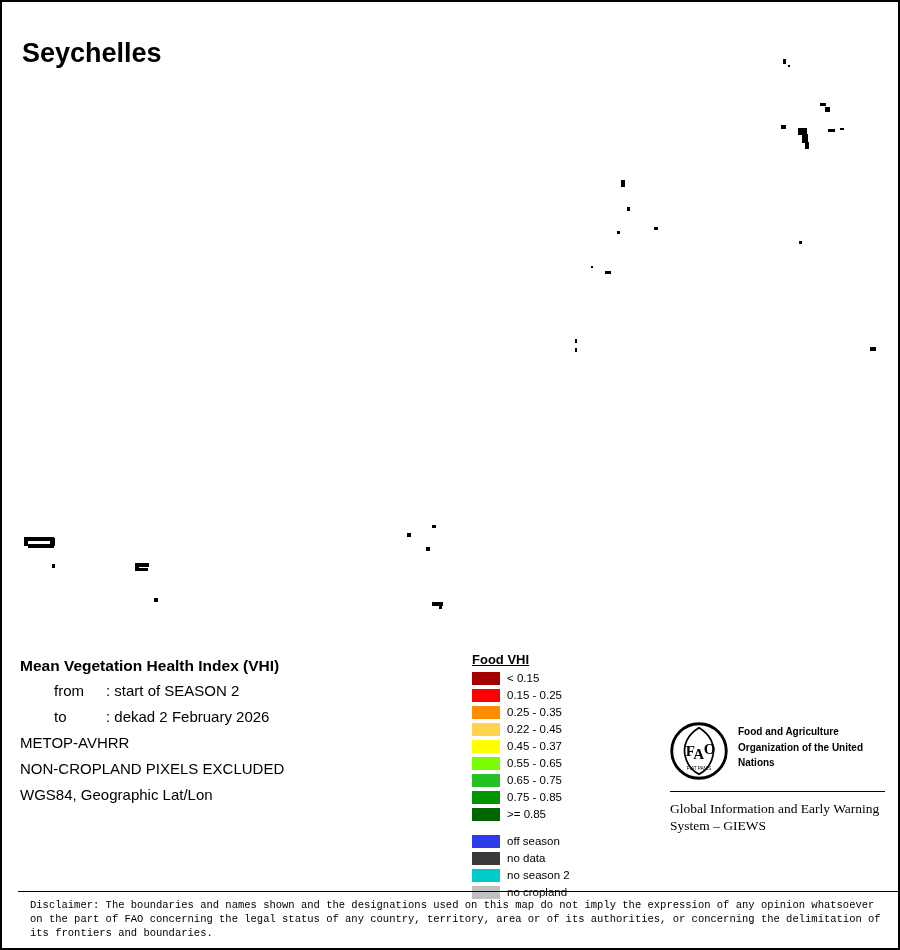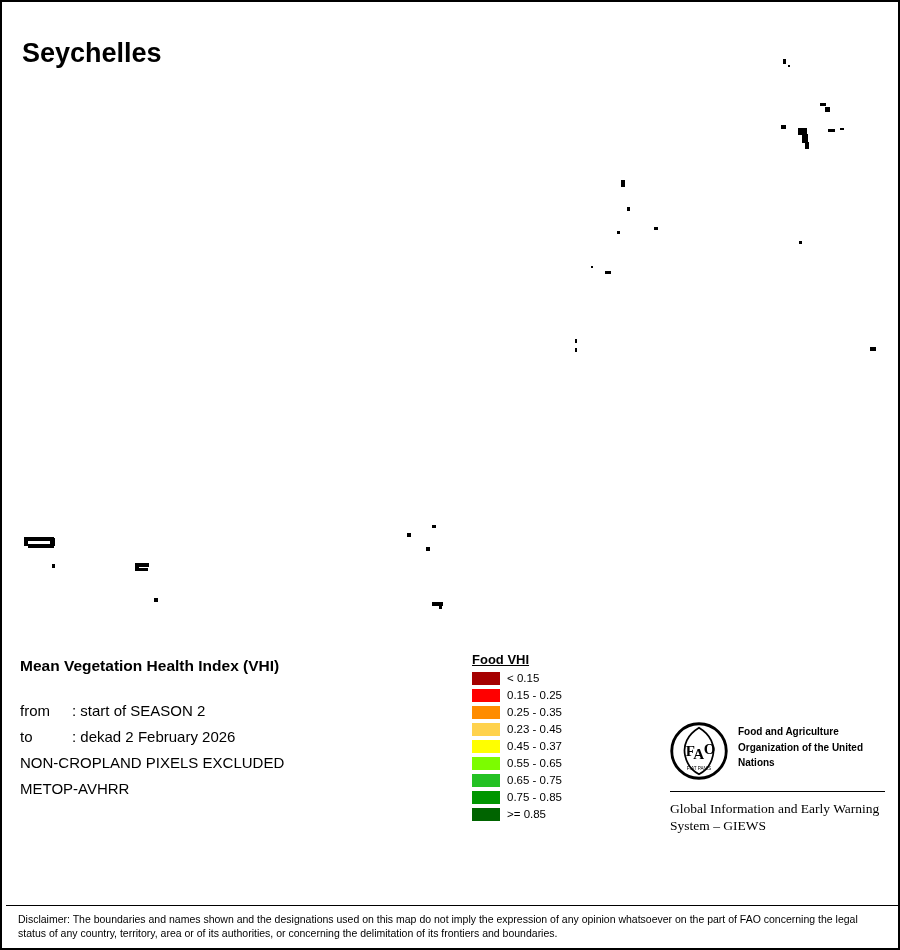--- a/index.html
+++ b/index.html
@@ -43,31 +43,32 @@
   #info-block {
     position: absolute;
     left: 18px;
     top: 655px;
     width: 430px;
   }
   #info-block .info-head {
     font-size: 15.5px;
     font-weight: bold;
     color: #000000;
-    margin-bottom: 27px;
+    margin-bottom: 7px;
   }
   .info-row {
     font-size: 15px;
     color: #000000;
     margin-bottom: 9px;
     white-space: nowrap;
   }
   .info-row .lbl {
     display: inline-block;
     width: 52px;
+    margin-left: 34px;
   }
   
   #legend {
     position: absolute;
     left: 470px;
     top: 650px;
     width: 190px;
   }
   #legend-title {
     font-size: 13px;
@@ -126,28 +127,29 @@
   }
   #fao-sub {
     font-size: 13.5px;
     color: #000000;
     line-height: 17px;
     font-family: Liberation Serif, serif;
   }
   
   #disclaimer {
     position: absolute;
-    left: 4px;
+    left: 16px;
     right: 0;
     bottom: 0;
     border-top: 1.5px solid #000000;
     padding: 6px 12px 8px 12px;
     font-size: 10.5px;
     line-height: 14px;
     color: #000000;
+    font-family: Liberation Mono, monospace;
   }
 </style>
 </head>
 <body>
 
 <div id="page">
 
   <div id="map-title">Seychelles</div>
 
   <div id="map-canvas">
@@ -190,42 +192,43 @@
   <div id="info-block">
     <div class="info-head">Mean Vegetation Health Index (VHI)</div>
 
     <div class="info-row">
       <span class="lbl">from</span><span>: start of SEASON 2</span>
     </div>
     <div class="info-row">
       <span class="lbl">to</span><span>: dekad 2 February 2026</span>
     </div>
 
+    <div class="info-row">METOP-AVHRR</div>
     <div class="info-row">NON-CROPLAND PIXELS EXCLUDED</div>
-    <div class="info-row">METOP-AVHRR</div>
+    <div class="info-row">WGS84, Geographic Lat/Lon</div>
   </div>
 
   <div id="legend">
     <div id="legend-title">Food VHI</div>
     <div id="legend-classes">
         <div class="legend-item">
           <span class="legend-swatch" style="background: rgb(165, 0, 0);"></span>
           <span class="legend-label">&lt; 0.15</span>
         </div>
         <div class="legend-item">
           <span class="legend-swatch" style="background: rgb(255, 0, 0);"></span>
           <span class="legend-label">0.15 - 0.25</span>
         </div>
         <div class="legend-item">
           <span class="legend-swatch" style="background: rgb(255, 140, 0);"></span>
           <span class="legend-label">0.25 - 0.35</span>
         </div>
         <div class="legend-item">
           <span class="legend-swatch" style="background: rgb(255, 210, 77);"></span>
-          <span class="legend-label">0.23 - 0.45</span>
+          <span class="legend-label">0.22 - 0.45</span>
         </div>
         <div class="legend-item">
           <span class="legend-swatch" style="background: rgb(255, 255, 0);"></span>
           <span class="legend-label">0.45 - 0.37</span>
         </div>
         <div class="legend-item">
           <span class="legend-swatch" style="background: rgb(124, 252, 0);"></span>
           <span class="legend-label">0.55 - 0.65</span>
         </div>
         <div class="legend-item">
@@ -235,20 +238,38 @@
         <div class="legend-item">
           <span class="legend-swatch" style="background: rgb(0, 150, 0);"></span>
           <span class="legend-label">0.75 - 0.85</span>
         </div>
         <div class="legend-item">
           <span class="legend-swatch" style="background: rgb(0, 100, 0);"></span>
           <span class="legend-label">&gt;= 0.85</span>
         </div>
       </div>
     <div class="legend-gap"></div>
+    <div id="legend-extra">
+        <div class="legend-item">
+          <span class="legend-swatch" style="background: rgb(43, 60, 232);"></span>
+          <span class="legend-label">off season</span>
+        </div>
+        <div class="legend-item">
+          <span class="legend-swatch" style="background: rgb(58, 58, 58);"></span>
+          <span class="legend-label">no data</span>
+        </div>
+        <div class="legend-item">
+          <span class="legend-swatch" style="background: rgb(0, 204, 204);"></span>
+          <span class="legend-label">no season 2</span>
+        </div>
+        <div class="legend-item">
+          <span class="legend-swatch" style="background: rgb(192, 192, 192);"></span>
+          <span class="legend-label">no cropland</span>
+        </div>
+      </div>
   </div>
 
   <div id="fao-block">
     <div id="fao-top">
       <svg id="fao-logo" viewBox="0 0 100 100">
         <circle cx="50" cy="50" r="47" fill="none" stroke="#000000" stroke-width="5"></circle>
         <path d="M50 10 C30 22, 22 40, 26 58 C30 76, 42 86, 50 90 C58 86, 70 76, 74 58 C78 40, 70 22, 50 10 Z" fill="none" stroke="#000000" stroke-width="3"></path>
         <text x="27" y="58" font-family="'Liberation Serif', serif" font-size="26" font-weight="bold" fill="#000000">F</text>
         <text x="40" y="64" font-family="'Liberation Serif', serif" font-size="26" font-weight="bold" fill="#000000">A</text>
         <text x="58" y="56" font-family="'Liberation Serif', serif" font-size="26" font-weight="bold" fill="#000000">O</text>

